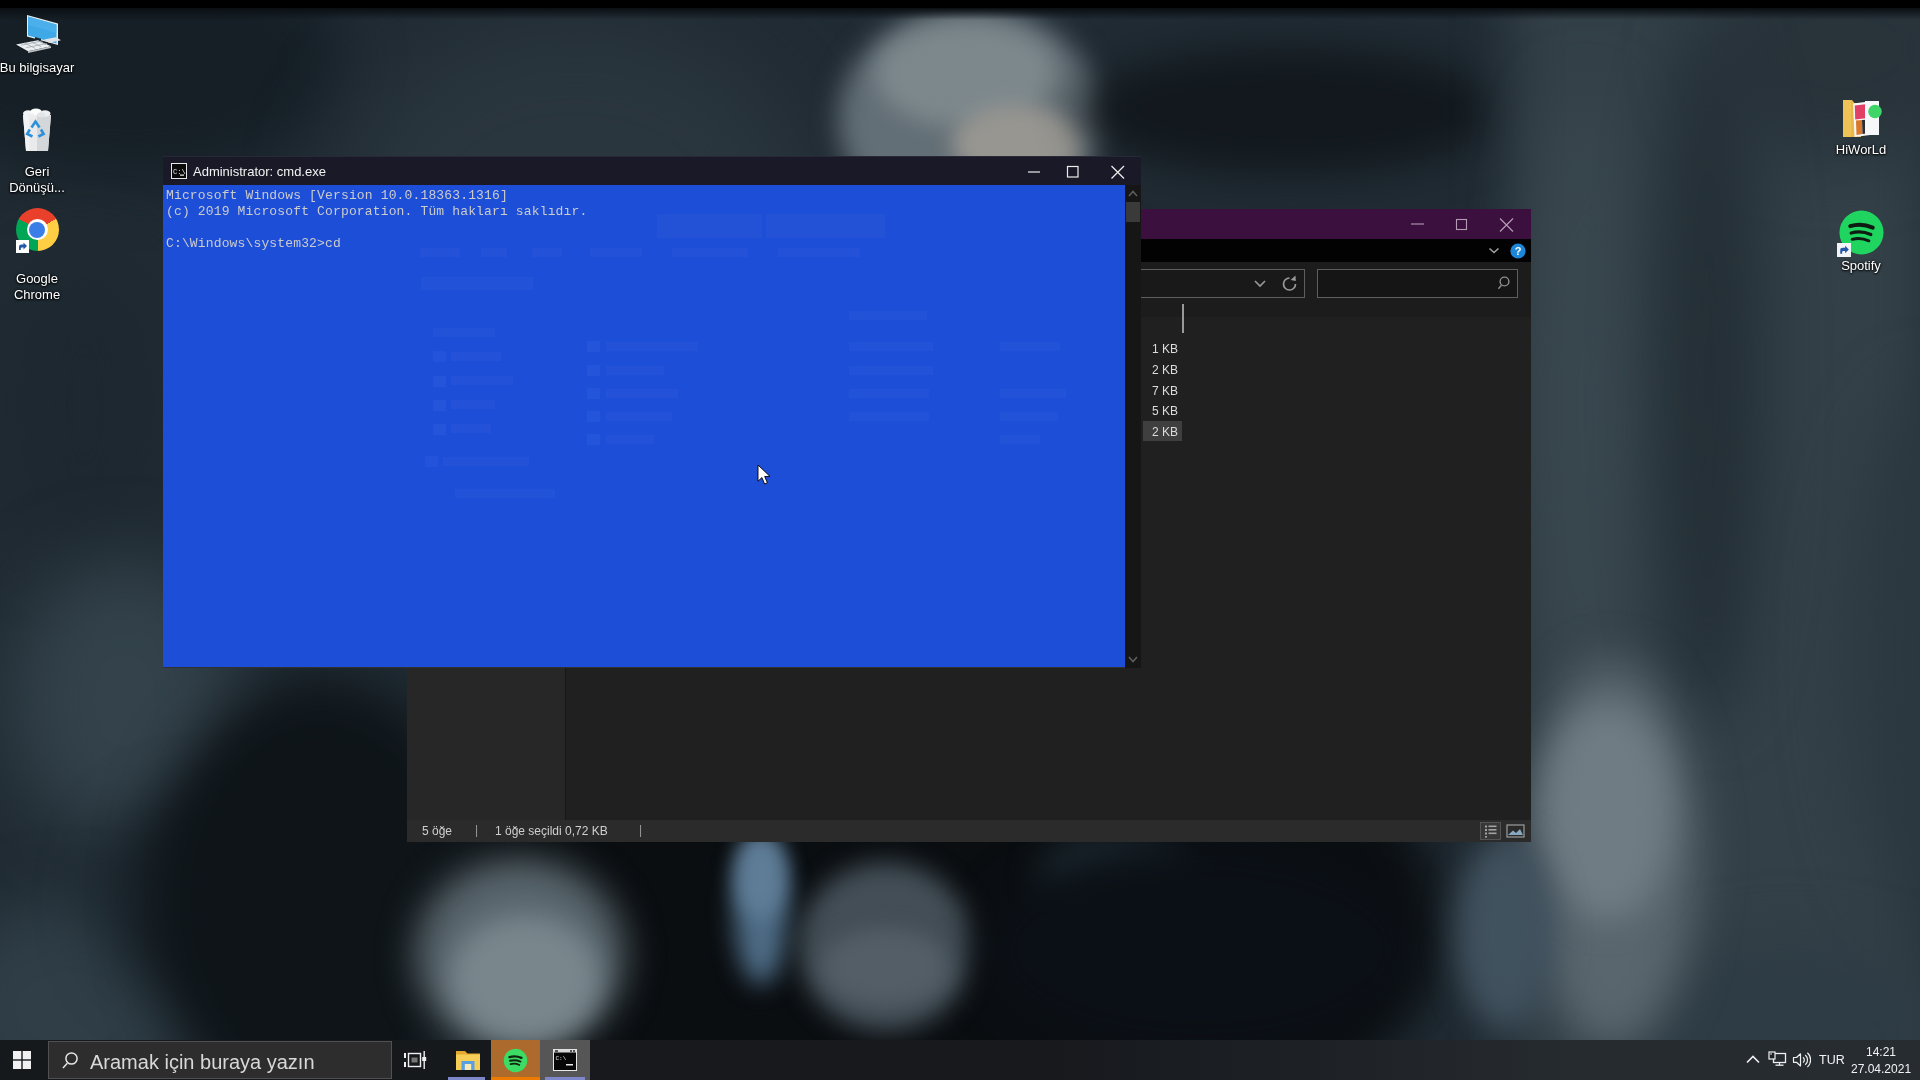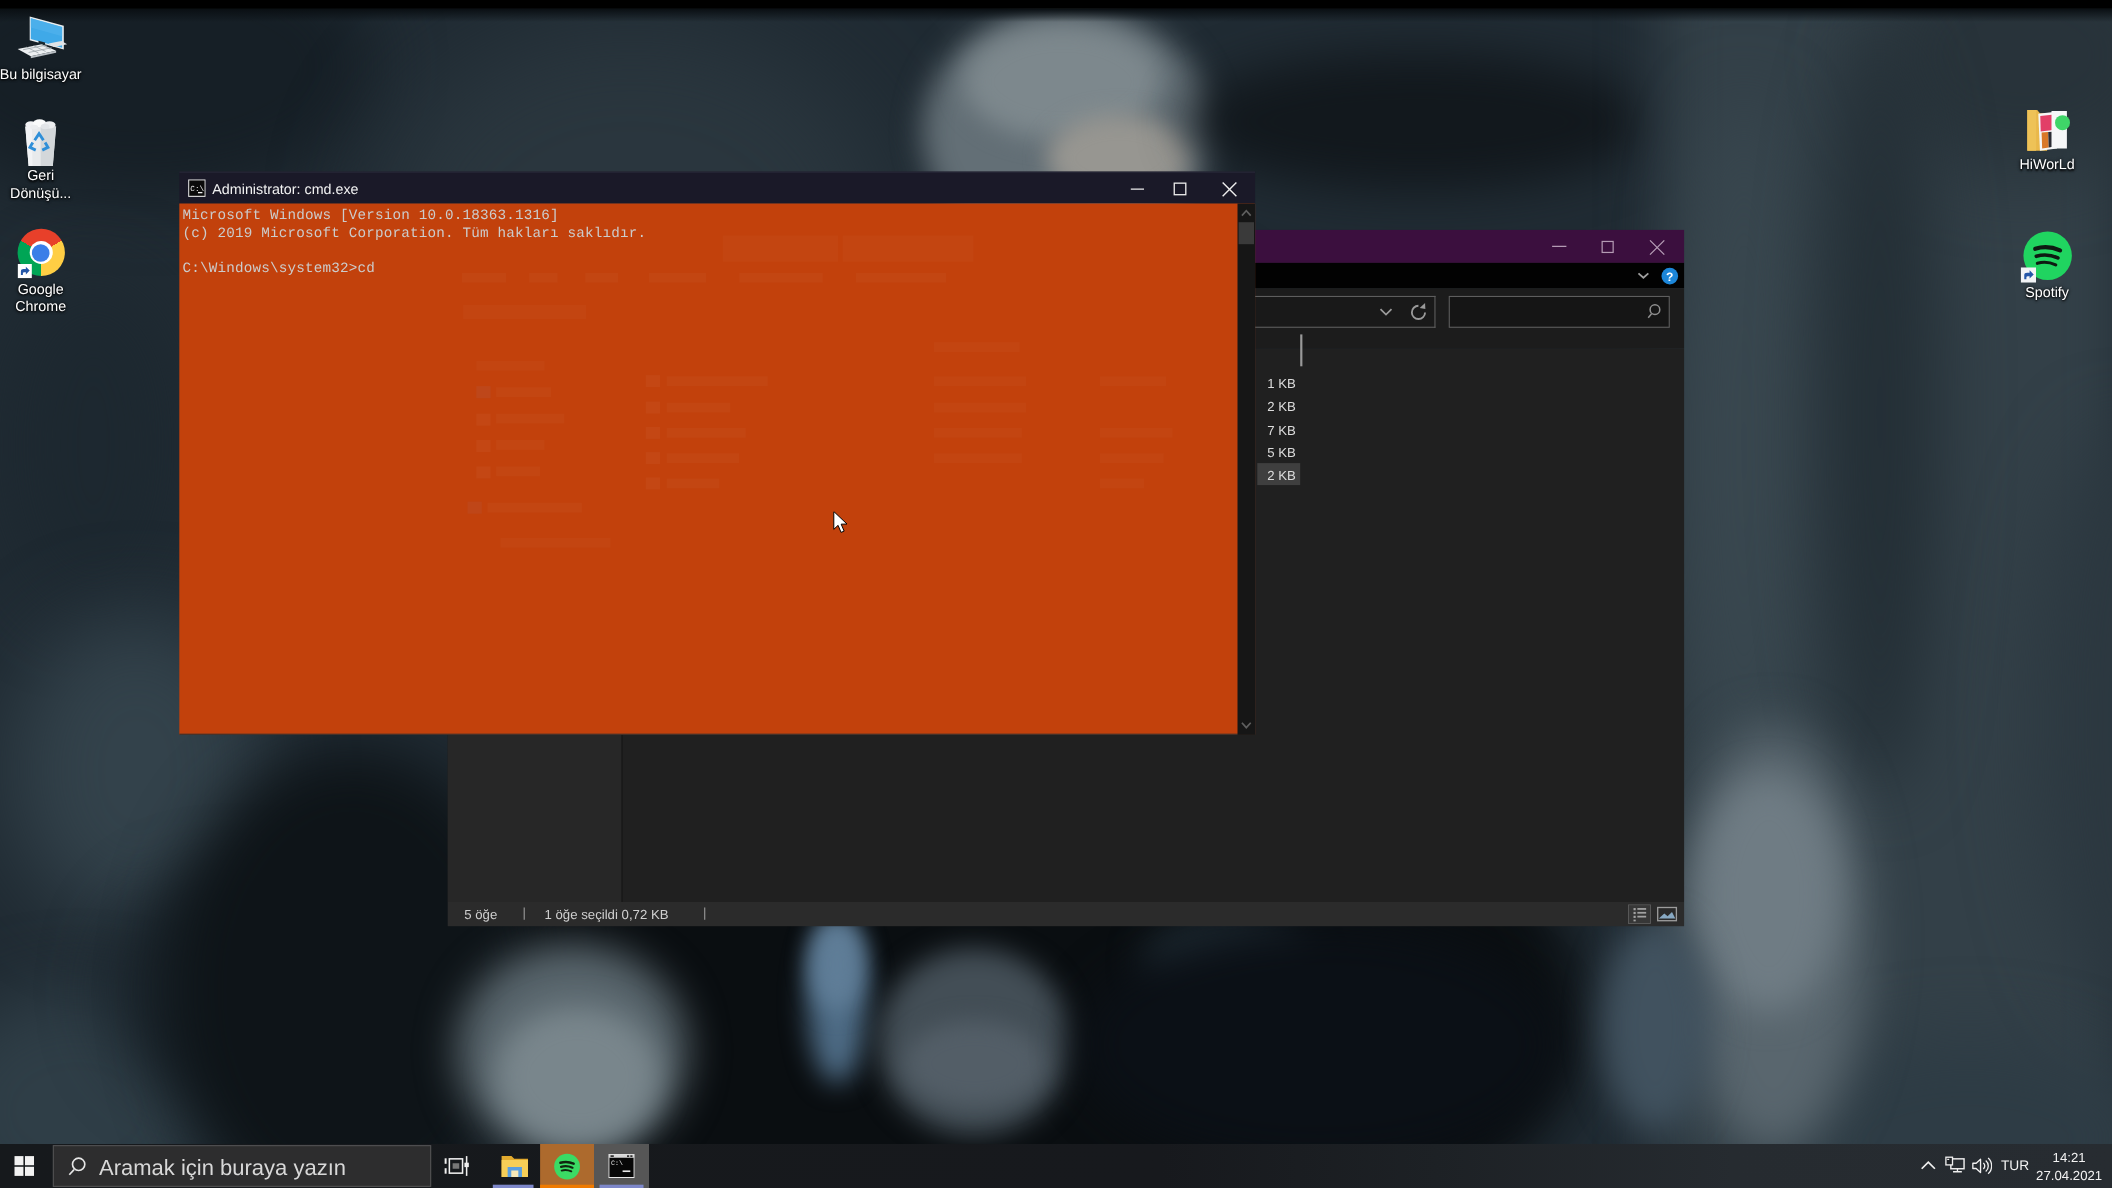--- a/index.html
+++ b/index.html
@@ -92,33 +92,33 @@
       <ellipse cx="21" cy="6" rx="6" ry="3.6" fill="#fafbfb"></ellipse>
       <ellipse cx="30" cy="7.5" rx="5.5" ry="3.3" fill="#eceef0"></ellipse>
       <ellipse cx="26" cy="9" rx="4" ry="2.4" fill="#e2e5e8"></ellipse>
       <ellipse cx="16" cy="9.5" rx="3.6" ry="2" fill="#eceef0"></ellipse>
       <g fill="none" stroke="#2f8fd8" stroke-width="2.6">
         <path d="M16.5 21.5 L20.5 15.5 L24.5 21.5"></path>
         <path d="M14.8 23.5 L12.2 28 L17.5 30.5"></path>
         <path d="M26 23.5 L28.6 28 L23.4 30.5"></path>
       </g>
     </svg>
-    <div style="margin-top:0px;line-height:16px">Geri<br>Dönüşü...</div>
+    <div style="margin-top:12px;line-height:16px">Geri<br>Dönüşü...</div>
   </div>
 
   <div class="icon" style="left:-1px;top:208px">
     <div style="width:43px;height:43px;margin:0 auto;border-radius:50%;background:conic-gradient(from 300deg,#e8402a 0 120deg,#ffce44 0 240deg,#00a555 0 360deg);position:relative">
       <div style="position:absolute;left:11px;top:11px;width:21px;height:21px;border-radius:50%;background:#fff"></div>
       <div style="position:absolute;left:13.5px;top:13.5px;width:16px;height:16px;border-radius:50%;background:#3b7ee8"></div>
     </div>
     <svg width="13" height="13" viewBox="0 0 13 13" style="position:absolute;left:17px;top:32px">
       <rect x="0" y="0" width="13" height="13" fill="#fff"></rect>
       <path d="M3 10 L3 6.5 Q3 4.5 5.5 4.5 L7.5 4.5 L7.5 2.5 L11 6 L7.5 9.5 L7.5 7.5 L6 7.5 Q4.8 7.5 4.8 8.7 L4.8 10 Z" fill="#2557a8"></path>
     </svg>
-    <div style="margin-top:4px">Google<br>Chrome</div>
+    <div style="margin-top:20px">Google<br>Chrome</div>
   </div>
 
   <div class="icon" style="left:1823px;top:94px">
     <svg width="50" height="46" viewBox="0 0 50 46" style="display:block;margin:0 auto">
       <path d="M7 6 L16 6 L18.5 9 L25 9 L25 43 L7 43 Z" fill="#e9b84b"></path>
       <path d="M17 9.5 L33 7.5 L34 41 L18.5 43 Z" fill="#f5f6f7"></path>
       <path d="M18.8 11.5 L31.5 10 L32 24 L19.2 25.5 Z" fill="#e23f67"></path>
       <path d="M20 26.5 L26 26 L26.5 40 L20.5 41 Z" fill="#d8782a"></path>
       <path d="M26 26 L30 25.7 L30.4 39.4 L26.5 40 Z" fill="#2c2c34"></path>
       <path d="M29 7 L43 7 L43 41 L29 41 Z" fill="#f6f7f8"></path>
@@ -213,21 +213,21 @@
       <rect x="9" y="11.5" width="4" height="1.2" fill="#f0f0f0"></rect>
     </svg>
     <span class="abs" style="left:30px;top:7px;font-size:13px;color:#f2f2f2">Administrator: cmd.exe</span>
     <svg class="abs" style="left:850px;top:0" width="128" height="29" viewBox="0 0 128 29">
       <line x1="15" y1="15" x2="27" y2="15" stroke="#ececec" stroke-width="1.2"></line>
       <rect x="54.5" y="9.5" width="10.5" height="10.5" fill="none" stroke="#ececec" stroke-width="1.2"></rect>
       <path d="M98.5 9 L111 21.5 M111 9 L98.5 21.5" stroke="#ececec" stroke-width="1.3"></path>
     </svg>
   </div>
 
-  <div class="abs" style="left:0;top:29px;width:978px;height:483px;background:#c2410c;overflow:hidden">
+  <div class="abs" style="left:0;top:29px;width:978px;height:483px;background:#1d4ed8;overflow:hidden">
 
     <div class="abs" style="left:494px;top:29px;width:105px;height:24px;background:rgba(255,235,200,0.03)"></div>
     <div class="abs" style="left:603px;top:29px;width:119px;height:24px;background:rgba(255,235,200,0.03)"></div>
     <div class="abs" style="left:257px;top:63px;width:40px;height:9px;background:rgba(255,255,255,0.028)"></div>
     <div class="abs" style="left:318px;top:63px;width:26px;height:9px;background:rgba(255,255,255,0.026)"></div>
     <div class="abs" style="left:369px;top:63px;width:30px;height:9px;background:rgba(255,255,255,0.026)"></div>
     <div class="abs" style="left:427px;top:63px;width:52px;height:9px;background:rgba(255,255,255,0.026)"></div>
     <div class="abs" style="left:509px;top:63px;width:76px;height:9px;background:rgba(255,255,255,0.026)"></div>
     <div class="abs" style="left:615px;top:63px;width:82px;height:9px;background:rgba(255,255,255,0.026)"></div>
     <div class="abs" style="left:258px;top:92px;width:112px;height:13px;background:rgba(255,255,255,0.024)"></div>

